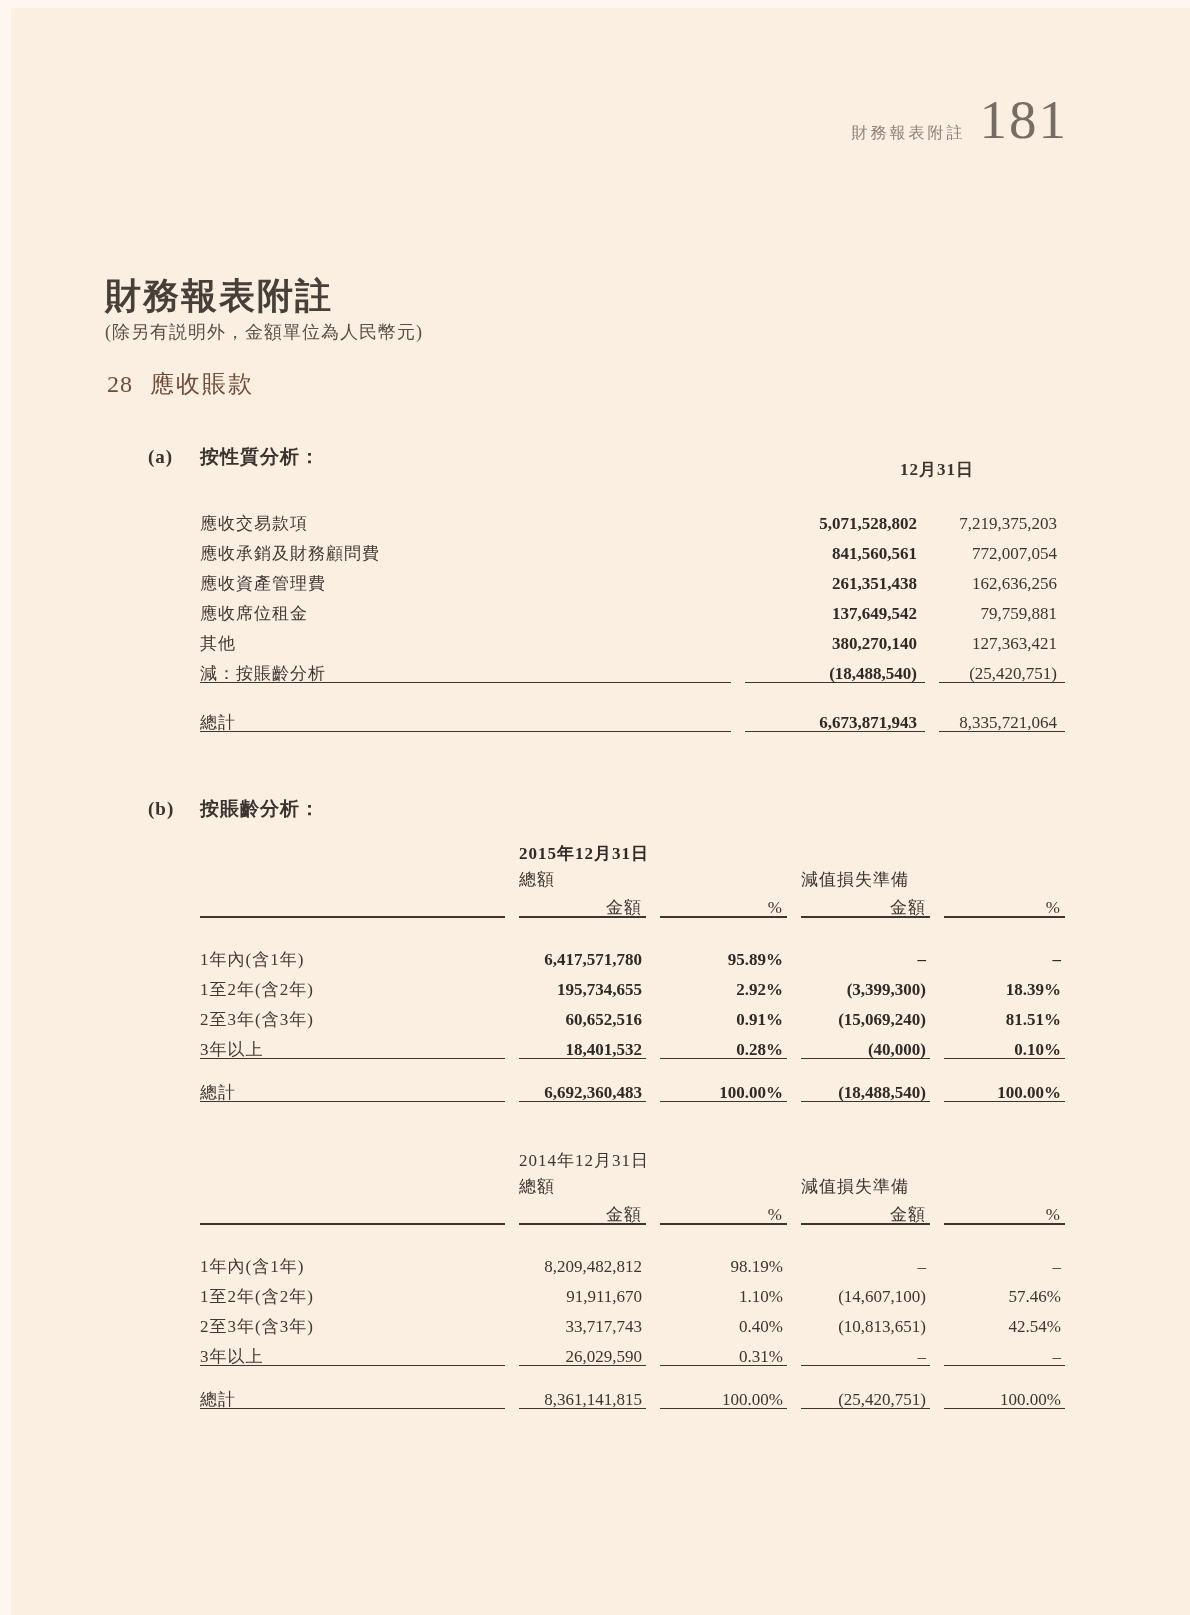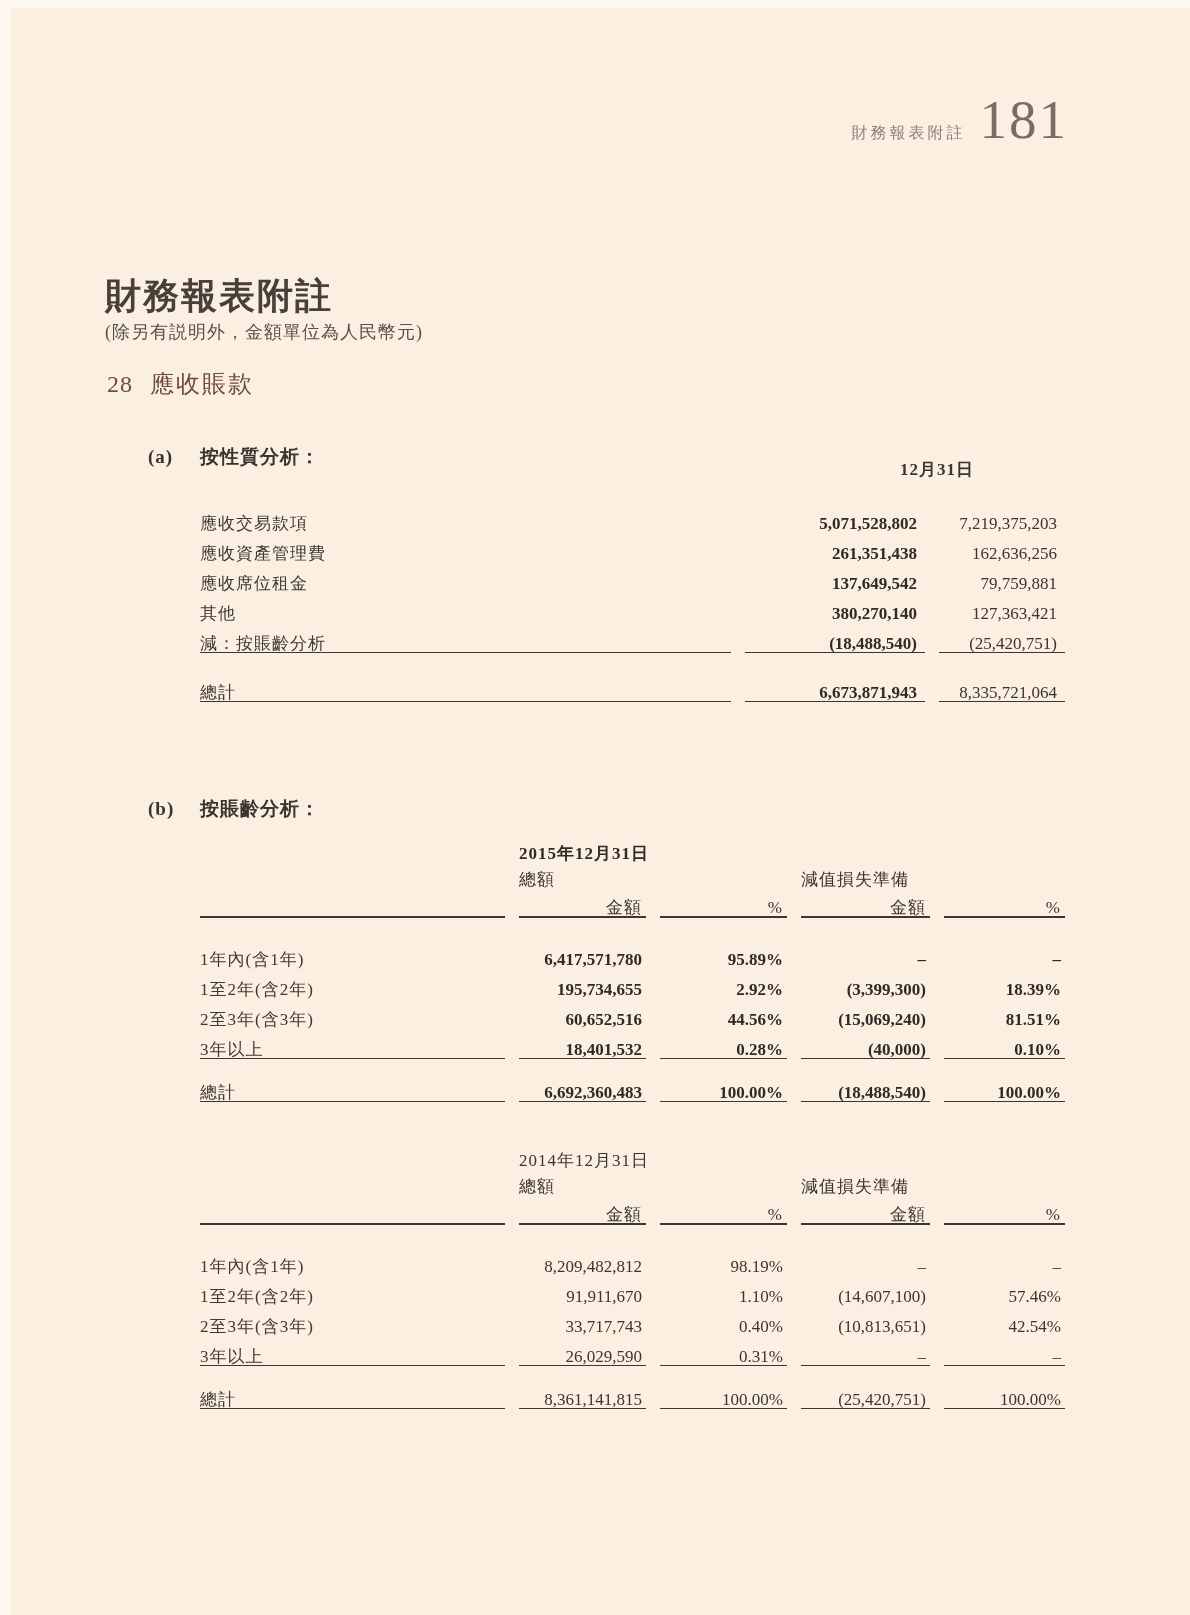--- a/index.html
+++ b/index.html
@@ -112,20 +112,25 @@
         <tr class="hd-date">
       <td></td>
       <td class="date-span" colspan="2">12月31日</td>
     </tr>
     <tr class="row first">
       <td class="lbl">應收交易款項</td>
       <td class="num b">5,071,528,802</td>
       <td class="num">7,219,375,203</td>
     </tr>
     <tr class="row">
+      <td class="lbl">應收承銷及財務顧問費</td>
+      <td class="num b">841,560,561</td>
+      <td class="num">772,007,054</td>
+    </tr>
+    <tr class="row">
       <td class="lbl">應收資產管理費</td>
       <td class="num b">261,351,438</td>
       <td class="num">162,636,256</td>
     </tr>
     <tr class="row">
       <td class="lbl">應收席位租金</td>
       <td class="num b">137,649,542</td>
       <td class="num">79,759,881</td>
     </tr>
     <tr class="row">
@@ -185,21 +190,21 @@
     <tr class="row">
       <td class="lbl">1至2年(含2年)</td>
       <td class="num b">195,734,655</td>
       <td class="num b">2.92%</td>
       <td class="num b">(3,399,300)</td>
       <td class="num b">18.39%</td>
     </tr>
     <tr class="row">
       <td class="lbl">2至3年(含3年)</td>
       <td class="num b">60,652,516</td>
-      <td class="num b">44.56%</td>
+      <td class="num b">0.91%</td>
       <td class="num b">(15,069,240)</td>
       <td class="num b">81.51%</td>
     </tr>
     <tr class="row last">
       <td class="lbl">3年以上</td>
       <td class="num b">18,401,532</td>
       <td class="num b">0.28%</td>
       <td class="num b">(40,000)</td>
       <td class="num b">0.10%</td>
     </tr>

